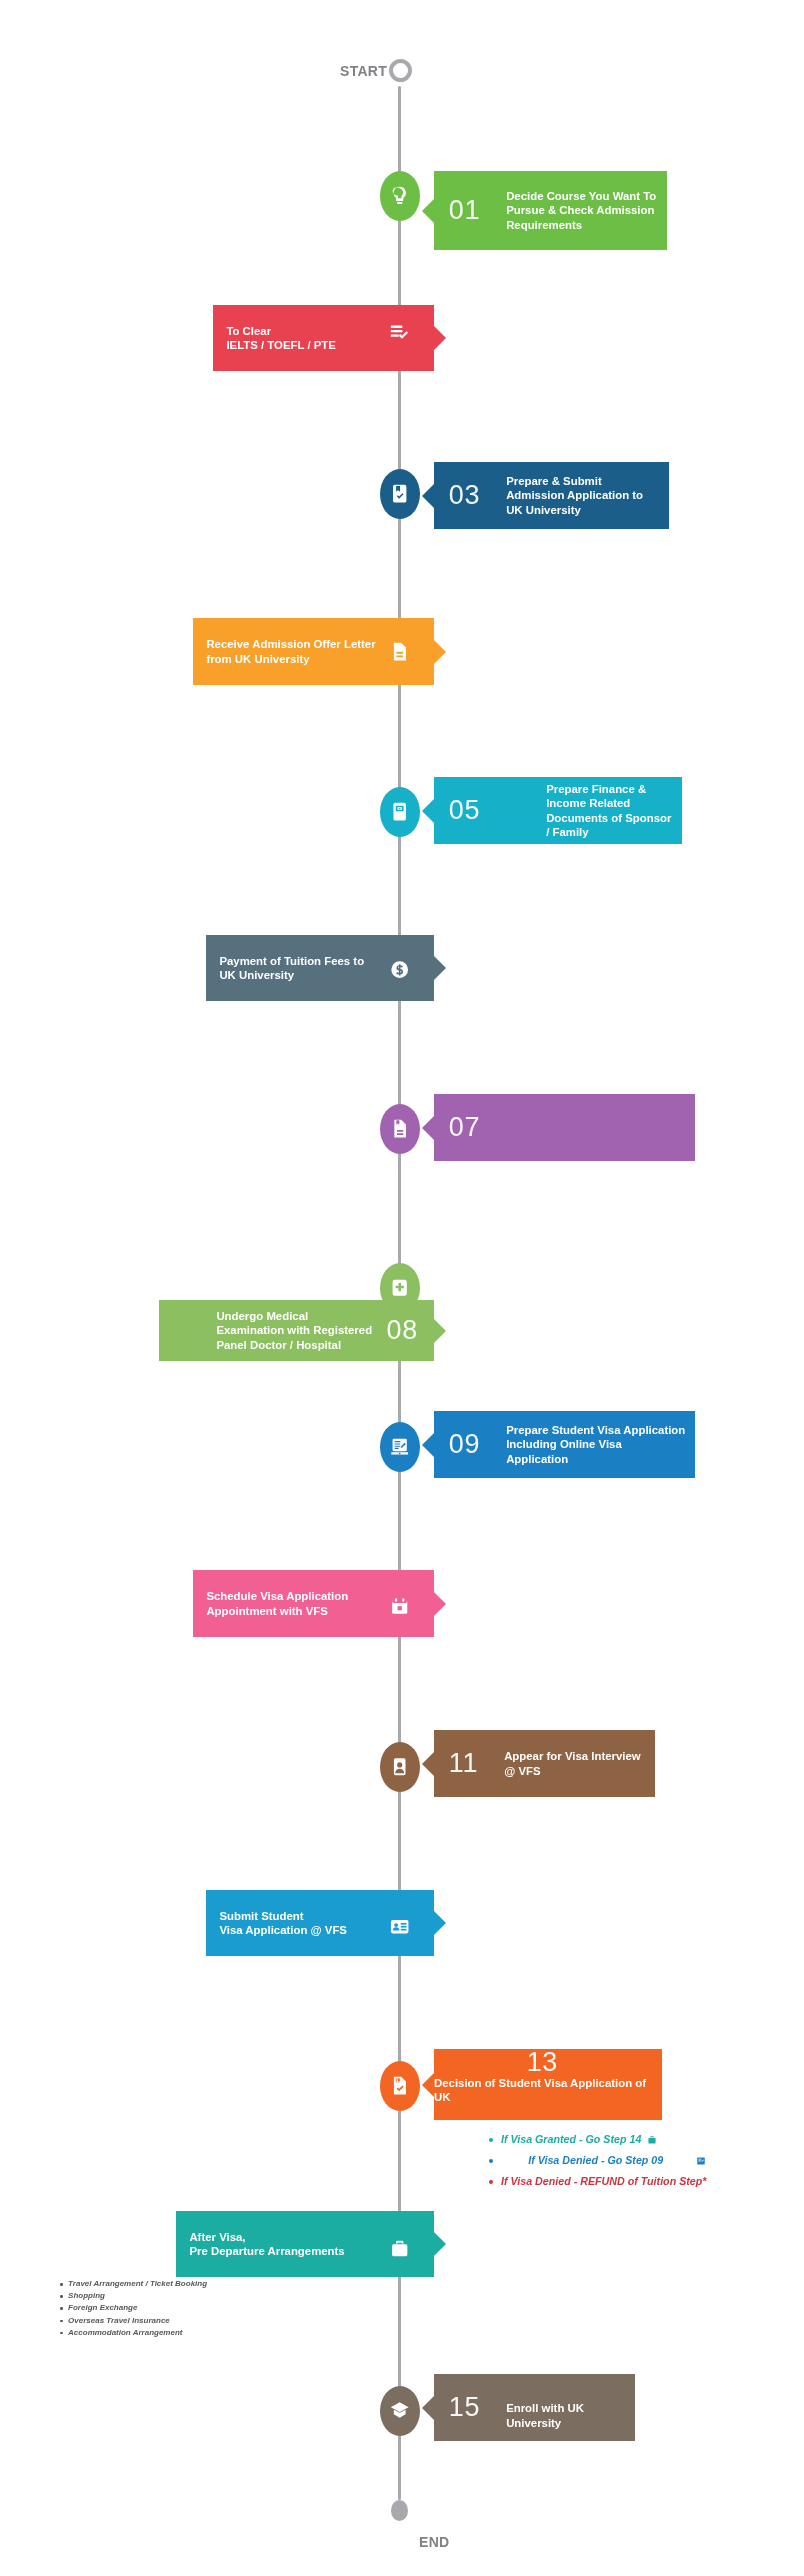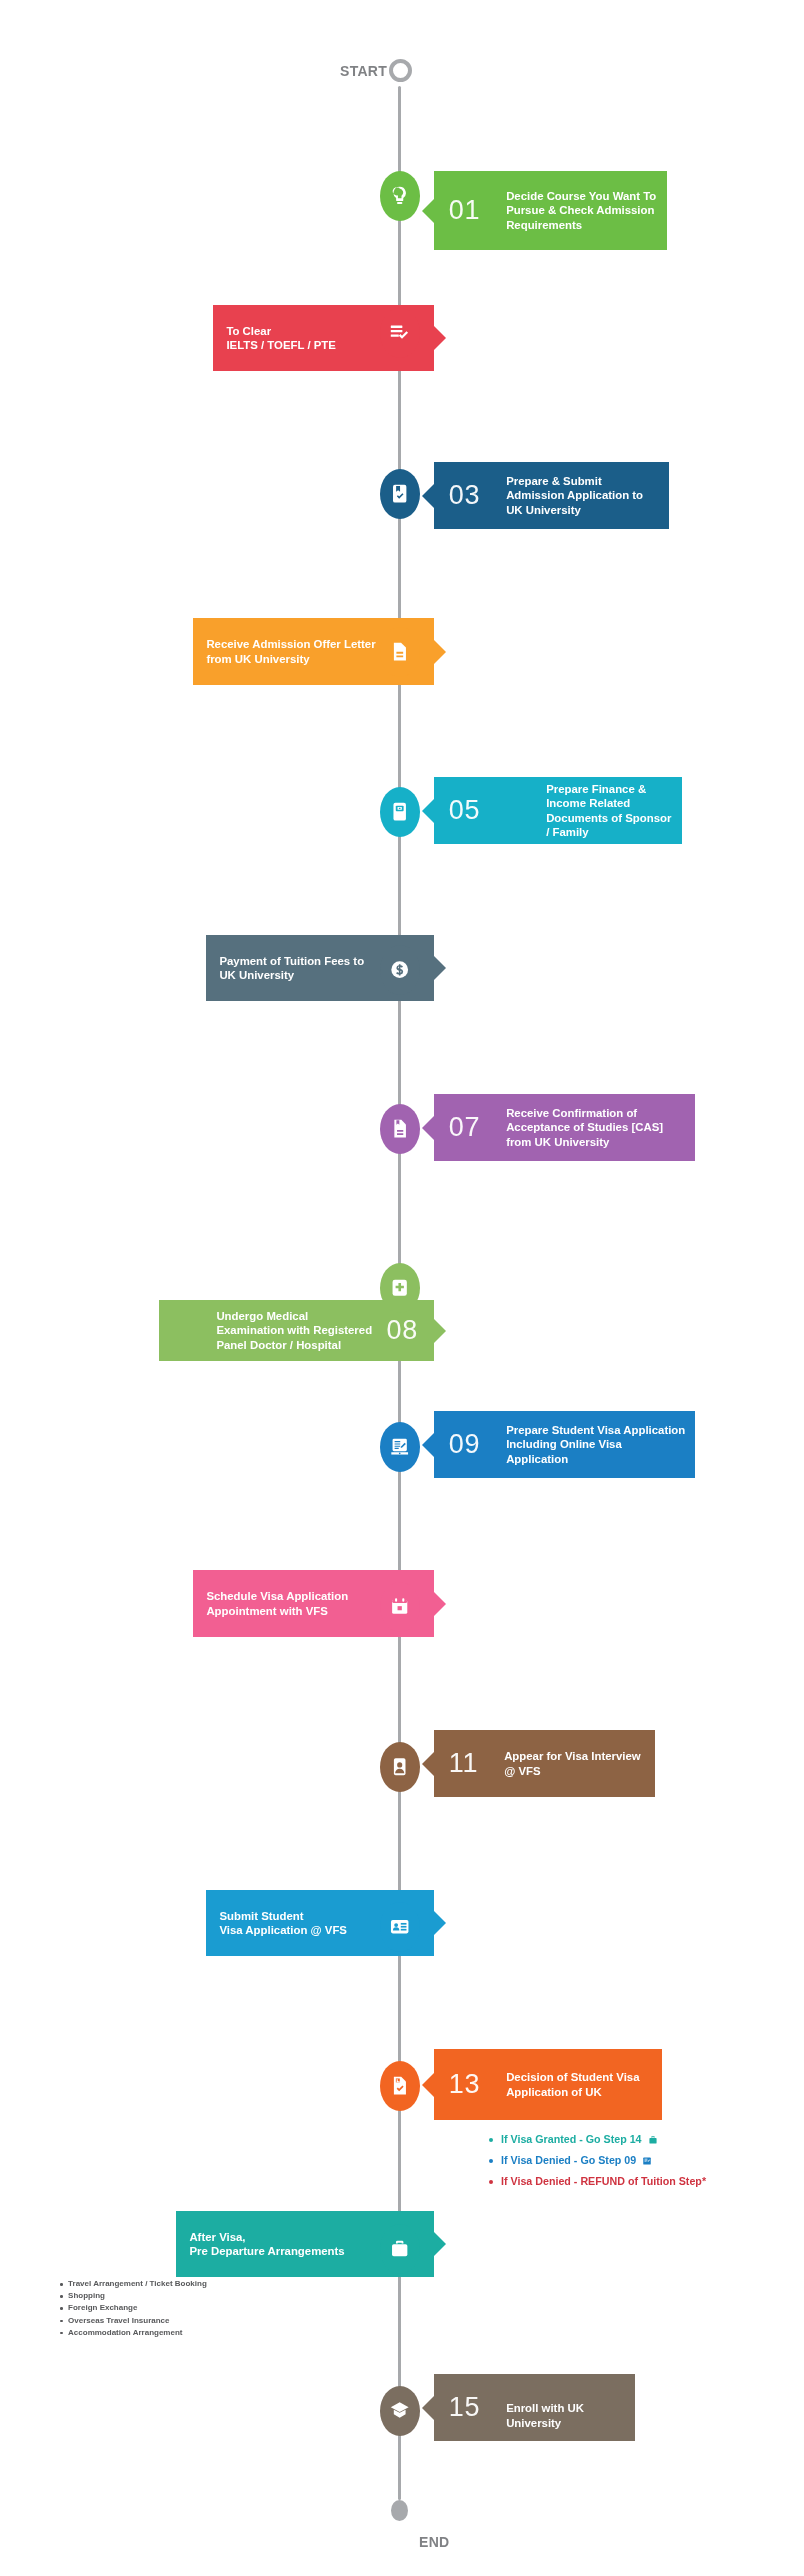--- a/index.html
+++ b/index.html
@@ -127,20 +127,21 @@
     z-index: 4;
   }
   .bullet {
     display: flex;
     align-items: center;
     font-size: 10.7px;
     font-weight: bold;
     line-height: 1.1;
     margin-bottom: 9.4px;
     white-space: nowrap;
+    font-style: italic;
   }
   .bullet .dot {
     width: 4px; height: 4px;
     border-radius: 50%;
     background: currentColor;
     margin-right: 8px;
     flex: 0 0 auto;
   }
   .bullet .bsvg { margin-left: 6px; display: inline-flex; }
   .bullet .bsvg svg { width: 10px; height: 10px; display: block; }
@@ -261,21 +262,20 @@
               <circle fill="#fff" cx="12" cy="12" r="9.4"></circle>
               <path fill="#56707e" d="M12.9 11.1v-2.2c.6.1 1.1.4 1.5.8l1.3-1.4a4.3 4.3 0 0 0-2.8-1.2V5.9h-1.8v1.2a3.1 3.1 0 0 0-2.8 3c0 1.9 1.5 2.6 2.8 3v2.4a3 3 0 0 1-1.9-1l-1.3 1.4a4.8 4.8 0 0 0 3.2 1.4v1.2h1.8v-1.2a3.2 3.2 0 0 0 3-3.1c0-2-1.6-2.7-3-3.1zm-1.8-.5c-.6-.3-1-.6-1-1.1s.4-.9 1-1zm1.8 4.9v-2.2c.7.3 1.1.6 1.1 1.1s-.4 1-1.1 1.1z"></path>
             </svg>
           </span>
         </div>
       </div>
       <div class="step" style="top: 0px;">
         <div class="card right" style="top: 1094px; width: 261px; height: 67px; background: rgb(161, 99, 176); color: rgb(161, 99, 176);">
           <div class="notch"></div>
           <div class="card-num">07</div>
-          <div class="card-text" style="white-space: pre-line;">Receive Confirmation of Acceptance of Studies [CAS] from UK University</div>
         </div>
         <div class="badge" style="top: 1104px; background: rgb(161, 99, 176);">
           <span>
             <svg viewBox="0 0 24 24">
               <path fill="#fff" d="M6 2h7.8L19 7.2V22H6z"></path>
               <path fill="#a163b0" d="M8.3 2.6h3.3v5.1L10 6.1 8.3 7.7z"></path>
               <path fill="#a163b0" d="M9 13.4h7v2H9zm0 3.6h7v2H9z"></path>
             </svg>
           </span>
         </div>
@@ -361,21 +361,21 @@
               <circle fill="#1a9cd1" cx="8" cy="10.2" r="2.2"></circle>
               <path fill="#1a9cd1" d="M4.4 16.2a3.6 3.6 0 0 1 7.2 0z"></path>
               <rect fill="#1a9cd1" x="13.2" y="7.8" width="6.4" height="1.9"></rect>
               <rect fill="#1a9cd1" x="13.2" y="11.1" width="6.4" height="1.9"></rect>
               <rect fill="#1a9cd1" x="13.2" y="14.4" width="6.4" height="1.9"></rect>
             </svg>
           </span>
         </div>
       </div>
       <div class="step" style="top: 0px;">
-        <div class="card right" style="top: 2049px; width: 228px; height: 71px; background: rgb(242, 101, 34); color: rgb(242, 101, 34);">
+        <div class="card right" style="top: 2049px; width: 228px; height: 71px; background: rgb(242, 101, 34); color: rgb(242, 101, 34); flex-direction: column;">
           <div class="notch"></div>
           <div class="card-num">13</div>
           <div class="card-text" style="white-space: pre-line;">Decision of Student Visa Application of UK</div>
         </div>
         <div class="badge" style="top: 2061px; background: rgb(242, 101, 34);">
           <span>
             <svg viewBox="0 0 24 24">
               <path fill="#fff" d="M5.5 2h8.2L19 7.3V22H5.5z"></path>
               <path fill="#f26522" d="M7.7 3.9h4.4v4.4H7.7z"></path>
               <circle fill="#fff" cx="9.2" cy="5.6" r="0.9"></circle>
@@ -422,21 +422,21 @@
       <div class="bullet" style="color: rgb(28, 173, 162);">
         <span class="dot"></span>
         <span>If Visa Granted - Go Step 14</span>
         <span class="bsvg">
           <svg viewBox="0 0 24 24">
             <rect fill="currentColor" x="3.4" y="7" width="17.2" height="13.4" rx="2"></rect>
             <path fill="currentColor" d="M9.4 3.2h5.2a1.6 1.6 0 0 1 1.6 1.6v1.4h-2V5.2H9.8v1h-2V4.8a1.6 1.6 0 0 1 1.6-1.6z"></path>
           </svg>
         </span>
       </div>
-      <div class="bullet" style="color: rgb(27, 127, 196);">
+      <div class="bullet" style="color: rgb(27, 127, 196); justify-content: space-between;">
         <span class="dot"></span>
         <span>If Visa Denied - Go Step 09</span>
         <span class="bsvg">
           <svg viewBox="0 0 24 24">
             <rect fill="currentColor" x="3" y="3.5" width="18" height="17" rx="1.6"></rect>
             <path fill="#fff" d="M6 6.5h7v1.6H6zm0 3h7v1.4H6zm0 2.8h5v1.4H6z"></path>
             <path fill="#fff" d="m17.8 8.4 1.2 1.2-4 4-1.6.4.4-1.6z"></path>
           </svg>
         </span>
       </div>

